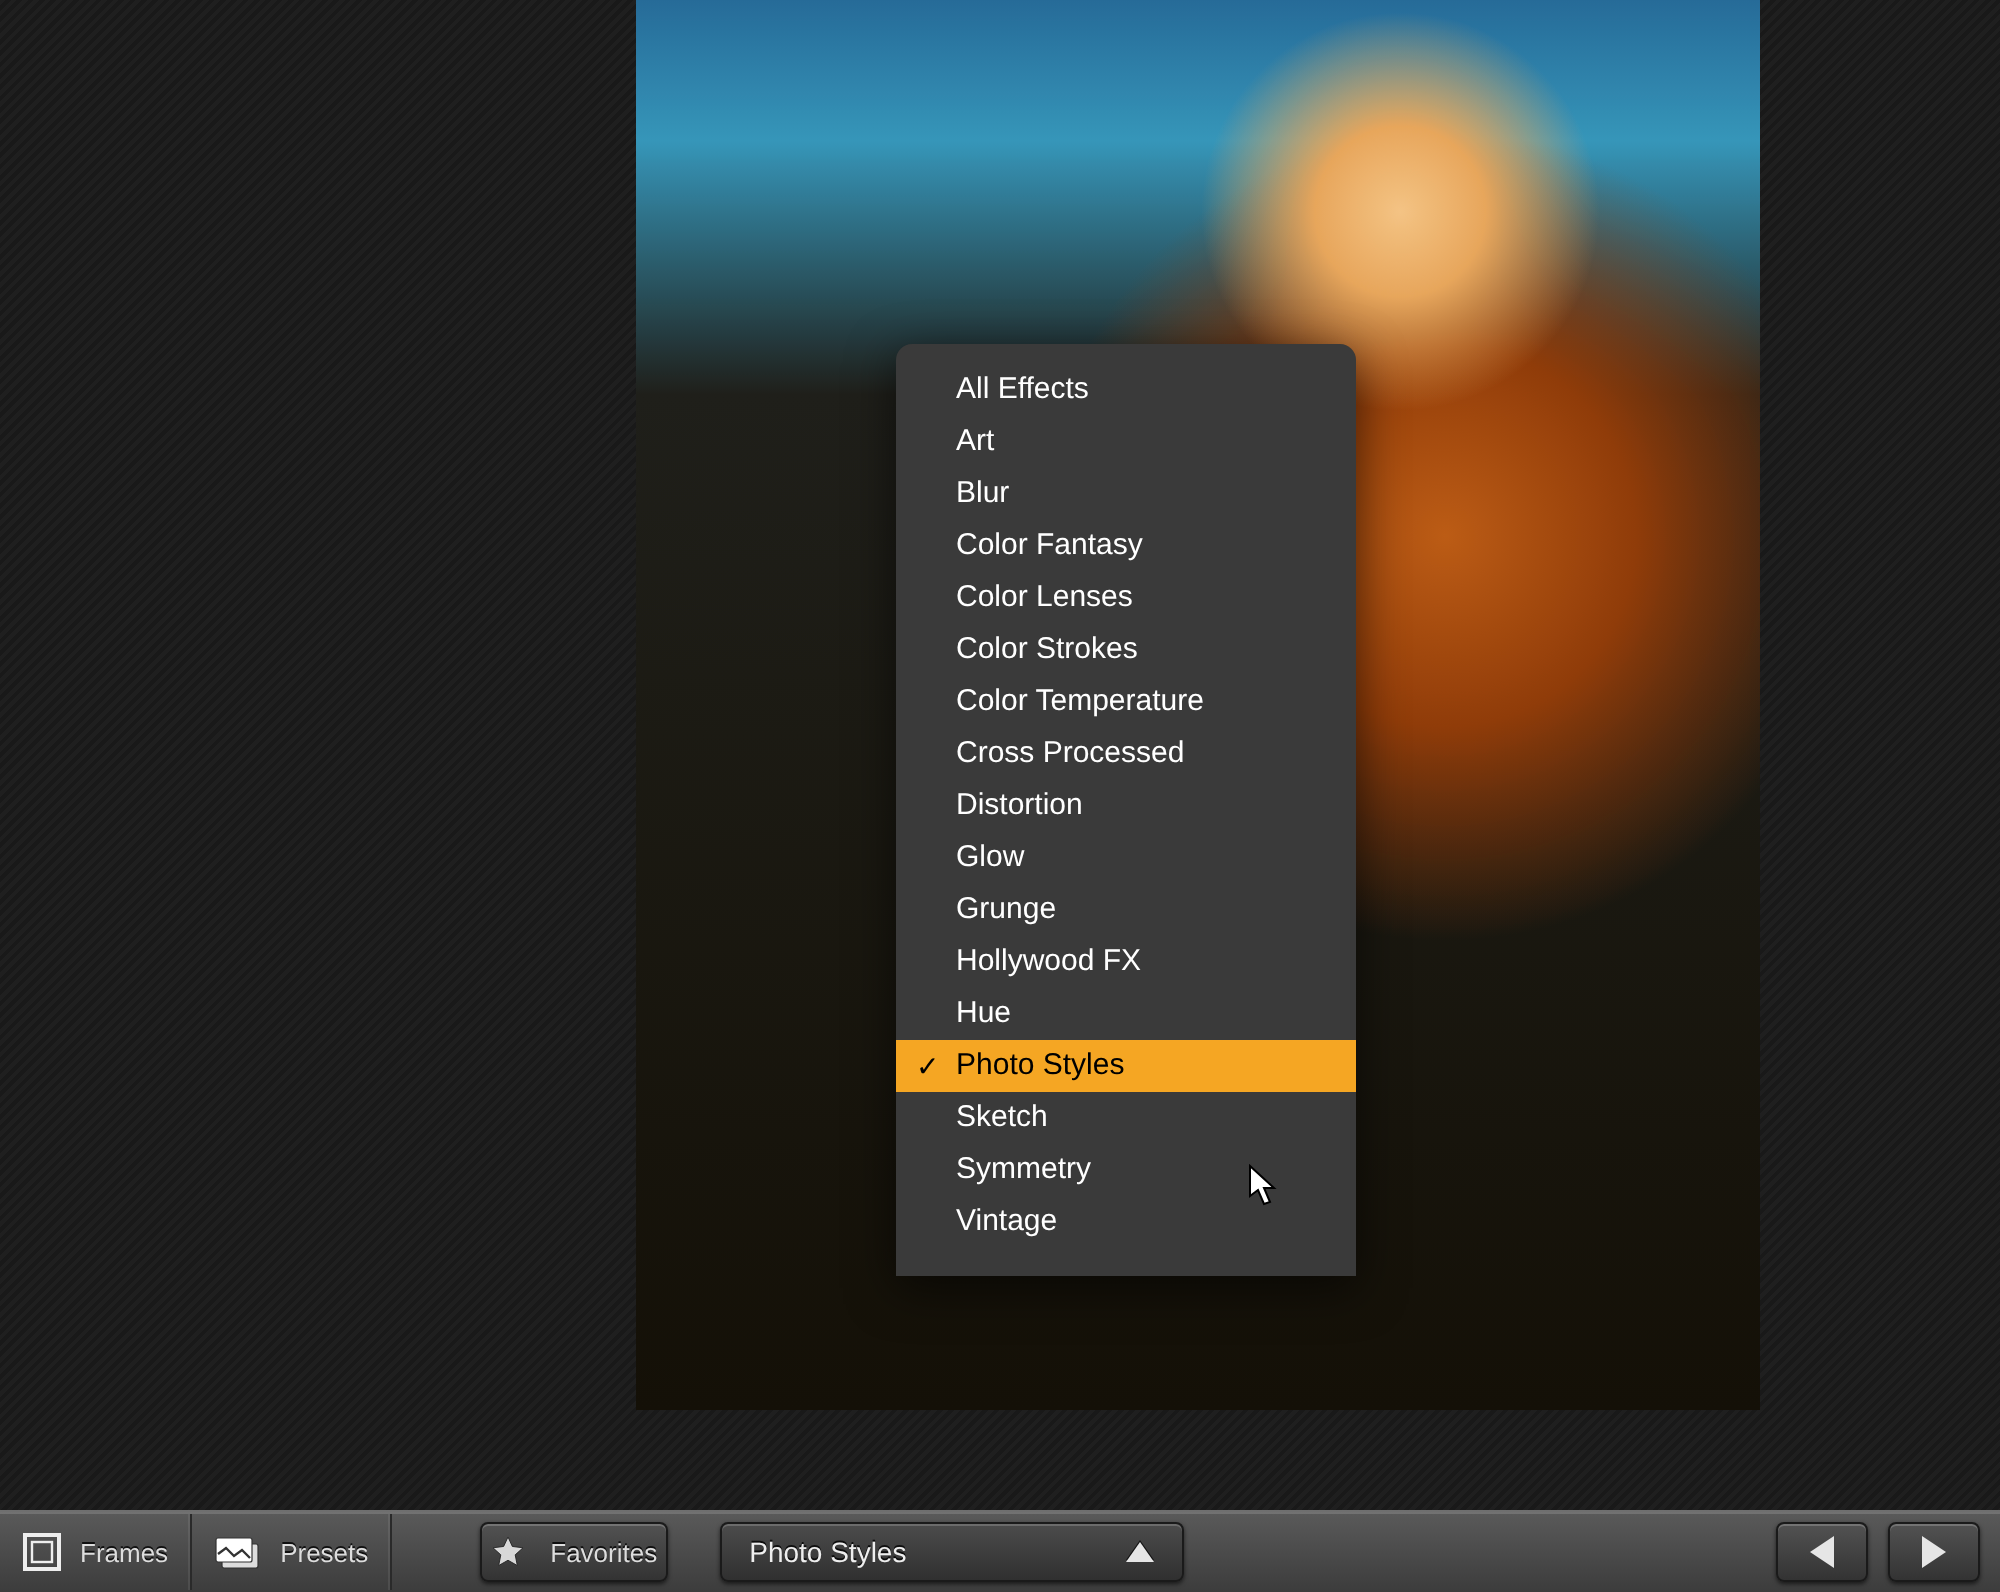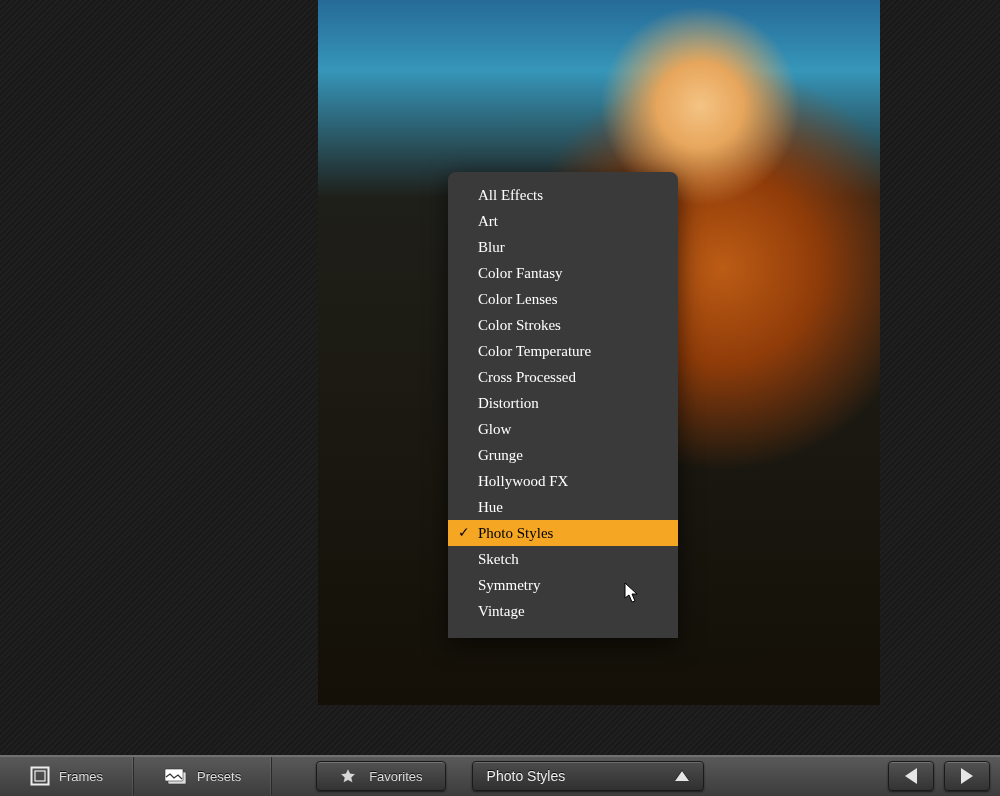--- a/index.html
+++ b/index.html
@@ -52,21 +52,20 @@
   .effects-menu {
     position: absolute;
     left: 448px;
     top: 172px;
     width: 230px;
     background: #3a3a3a;
     border-radius: 8px 8px 0 0;
     padding: 10px 0 14px 0;
     box-shadow: 0 6px 24px rgba(0,0,0,0.6);
     color: #fff;
-    font-family: Liberation Serif, serif;
   }
   .effects-menu .item {
     position: relative;
     padding: 3px 14px 3px 30px;
     font-size: 15px;
     line-height: 20px;
     white-space: nowrap;
     cursor: default;
   }
   .effects-menu .item.selected {
@@ -99,31 +98,31 @@
     display: flex;
     align-items: center;
     color: #ddd;
     font-size: 13px;
   }
   .tool-btn {
     height: 38px;
     display: flex;
     align-items: center;
     gap: 9px;
-    padding: 0 30px;
+    padding: 0 11px;
     border-right: 1px solid #2a2a2a;
     box-shadow: inset -1px 0 0 rgba(255,255,255,0.08);
     text-shadow: 0 -1px 0 rgba(0,0,0,0.8);
     cursor: pointer;
   }
 
   .favorites-btn {
     margin-left: 44px;
     height: 28px;
-    padding: 0 22px;
+    padding: 0 4px;
     border-radius: 4px;
     background: linear-gradient(#525252, #333);
     border: 1px solid #1a1a1a;
     box-shadow: inset 0 1px 0 rgba(255,255,255,0.2), 0 1px 2px rgba(0,0,0,0.6);
     display: flex;
     align-items: center;
     gap: 12px;
     text-shadow: 0 -1px 0 rgba(0,0,0,0.8);
     cursor: pointer;
   }

